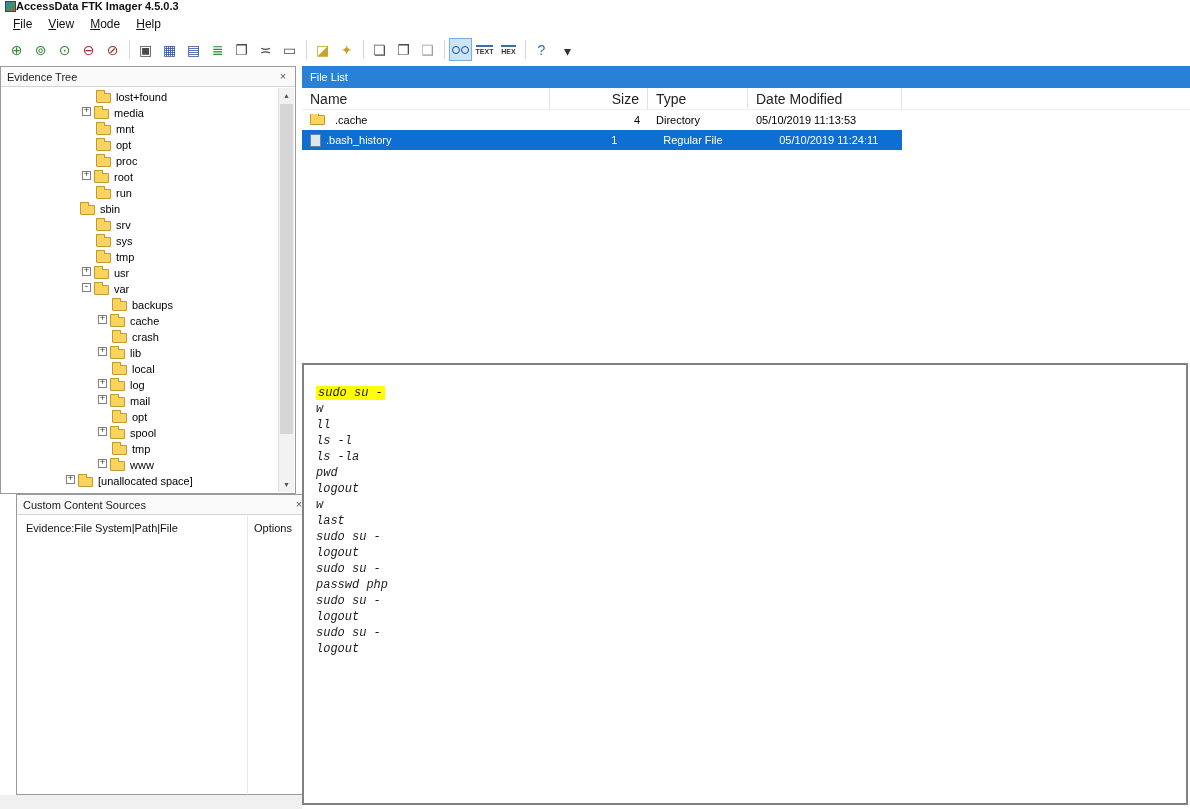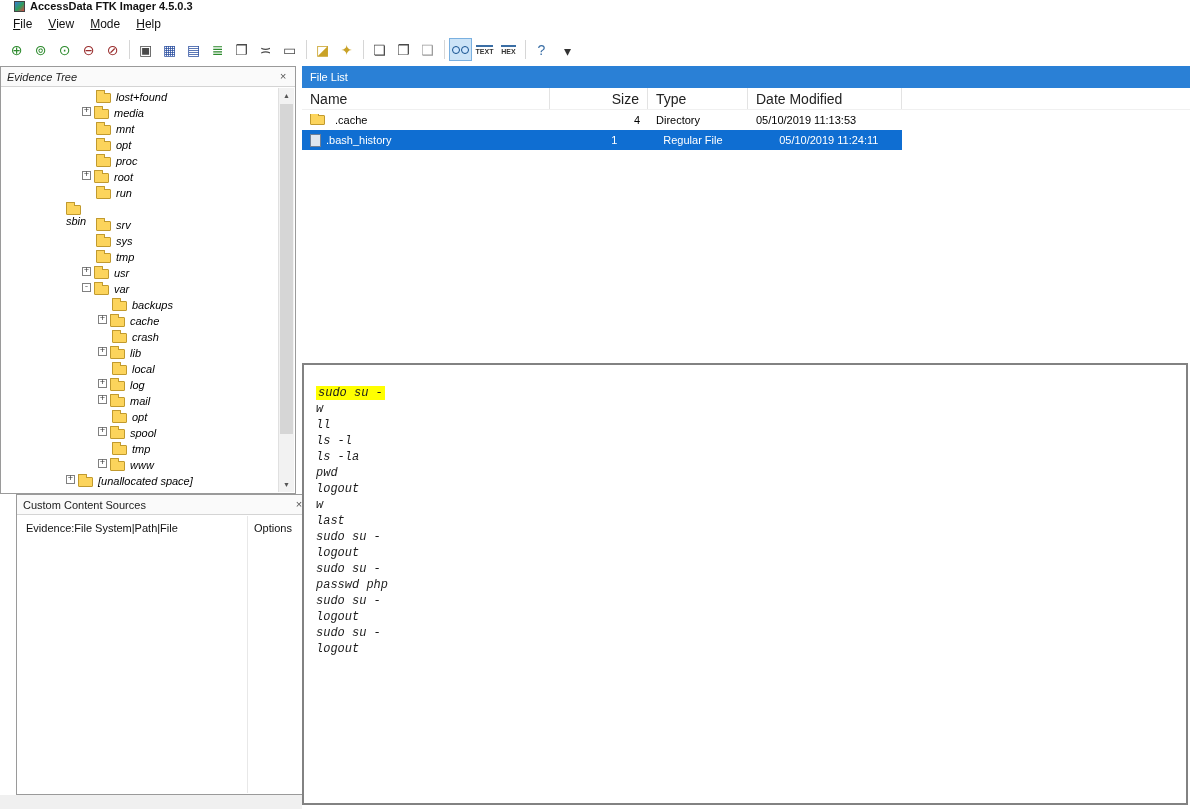--- a/index.html
+++ b/index.html
@@ -3,21 +3,21 @@
 <meta charset="utf-8">
 <style>
   * { margin:0; padding:0; box-sizing:border-box; }
   html,body { background:#fff; }
   #app {
     position:relative; width:1190px; height:809px; overflow:hidden;
     font-family:"Liberation Sans", sans-serif; background:#fff; color:#000;
   }
   
   #titlebar { position:absolute; top:0; left:0; right:0; height:13px; overflow:hidden;
-    display:flex; align-items:flex-start; gap:5px; padding-left:14px; }
+    display:flex; align-items:flex-start; padding-left:5px; }
   #app-icon { width:11px; height:11px; margin-top:1px;
     background:linear-gradient(135deg,#3a7bd5 0%, #2e9e5b 55%, #d44 100%); border:1px solid #444; }
   #window-title { font-size:11px; font-weight:bold; color:#111; line-height:13px; white-space:nowrap; }
   
   #menubar { position:absolute; top:13px; left:0; right:0; height:22px;
     display:flex; align-items:center; padding-left:5px; background:#fff; }
   .menu-item { display:inline-block; font-size:12px; padding:3px 8px; color:#111; cursor:default; }
   .menu-item::first-letter { text-decoration:underline; }
   
   #toolbar { position:absolute; top:35px; left:0; right:0; height:29px;
@@ -33,21 +33,21 @@
   .glasses::before { left:0; } .glasses::after { right:0; }
   .tsep { width:1px; height:19px; background:#d6d6d6; margin:0 4px; }
   .tdrop { font-size:9px; color:#222; margin-left:2px; align-self:flex-end; padding-bottom:3px; }
   
   .panel { position:absolute; background:#fff; border:1px solid #9a9a9a; }
   .panel-title { height:20px; background:#fafafa; border-bottom:1px solid #d4d4d4;
     display:flex; align-items:center; font-size:11px; color:#222; padding-left:6px; }
   .panel-close { margin-left:auto; margin-right:5px; width:14px; height:14px; font-size:11px; line-height:13px;
     text-align:center; color:#555; cursor:default; }
   
-  #evidence-panel { left:0; top:66px; width:296px; height:428px;font-style:italic; }
+  #evidence-panel { left:0; top:66px; width:296px; height:428px; }
   #tree-area { position:absolute; top:21px; left:1px; right:17px; bottom:1px; overflow:hidden; padding-top:3px; }
   .trow { height:16px; display:flex; align-items:flex-start; white-space:nowrap; }
   .exp { width:9px; height:9px; border:1px solid #808080; background:#fff; font-size:9px; line-height:7px;
     text-align:center; color:#333; margin-right:3px; flex:0 0 auto; font-family:"Liberation Mono",monospace; }
   .expsp { width:14px; flex:0 0 auto; }
   .folder { position:relative; width:15px; height:10px; background:#fcd45c; border:1px solid #c19a2e;
     border-radius:1px; margin-right:5px; margin-top:2px; flex:0 0 auto; }
   .folder::before { content:""; position:absolute; top:-4px; left:-1px; width:7px; height:3px;
     background:#fcd45c; border:1px solid #c19a2e; border-bottom:none; border-radius:1px 1px 0 0; }
   .tlabel { font-size:11px; color:#000; }
@@ -217,21 +217,21 @@
         <div class="trow" style="padding-left: 80px;">
           <span class="exp">+</span>
           <span class="folder"></span>
           <span class="tlabel">root</span>
         </div>
         <div class="trow" style="padding-left: 80px;">
           <span class="expsp"></span>
           <span class="folder"></span>
           <span class="tlabel">run</span>
         </div>
-        <div class="trow" style="padding-left: 64px; flex-direction: column;">
+        <div class="trow" style="padding-left: 64px;">
           <span class="expsp"></span>
           <span class="folder"></span>
           <span class="tlabel">sbin</span>
         </div>
         <div class="trow" style="padding-left: 80px;">
           <span class="expsp"></span>
           <span class="folder"></span>
           <span class="tlabel">srv</span>
         </div>
         <div class="trow" style="padding-left: 80px;">

